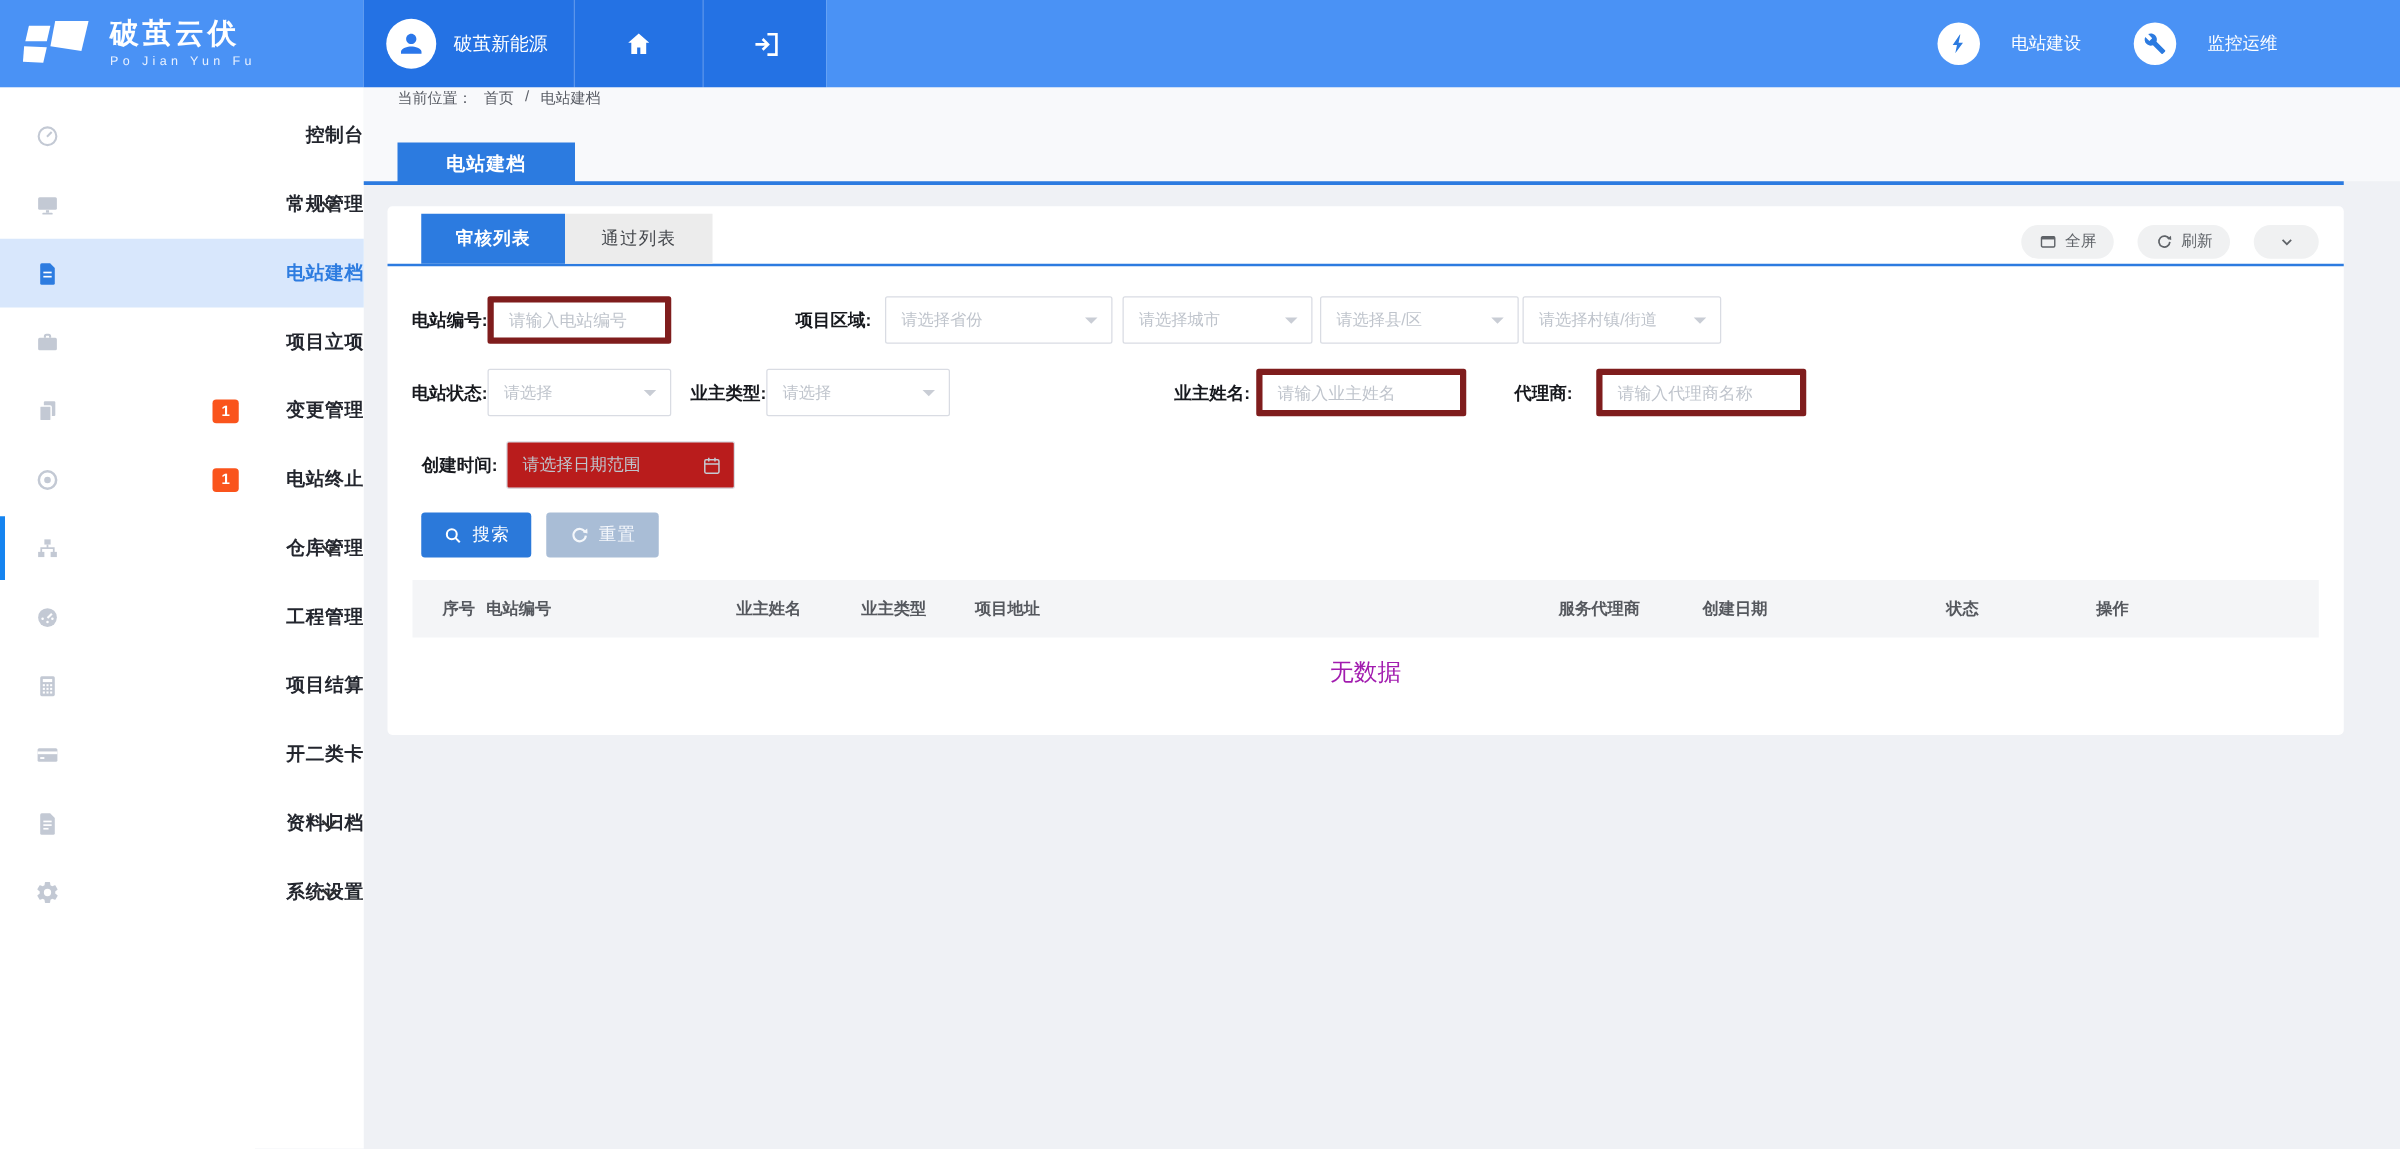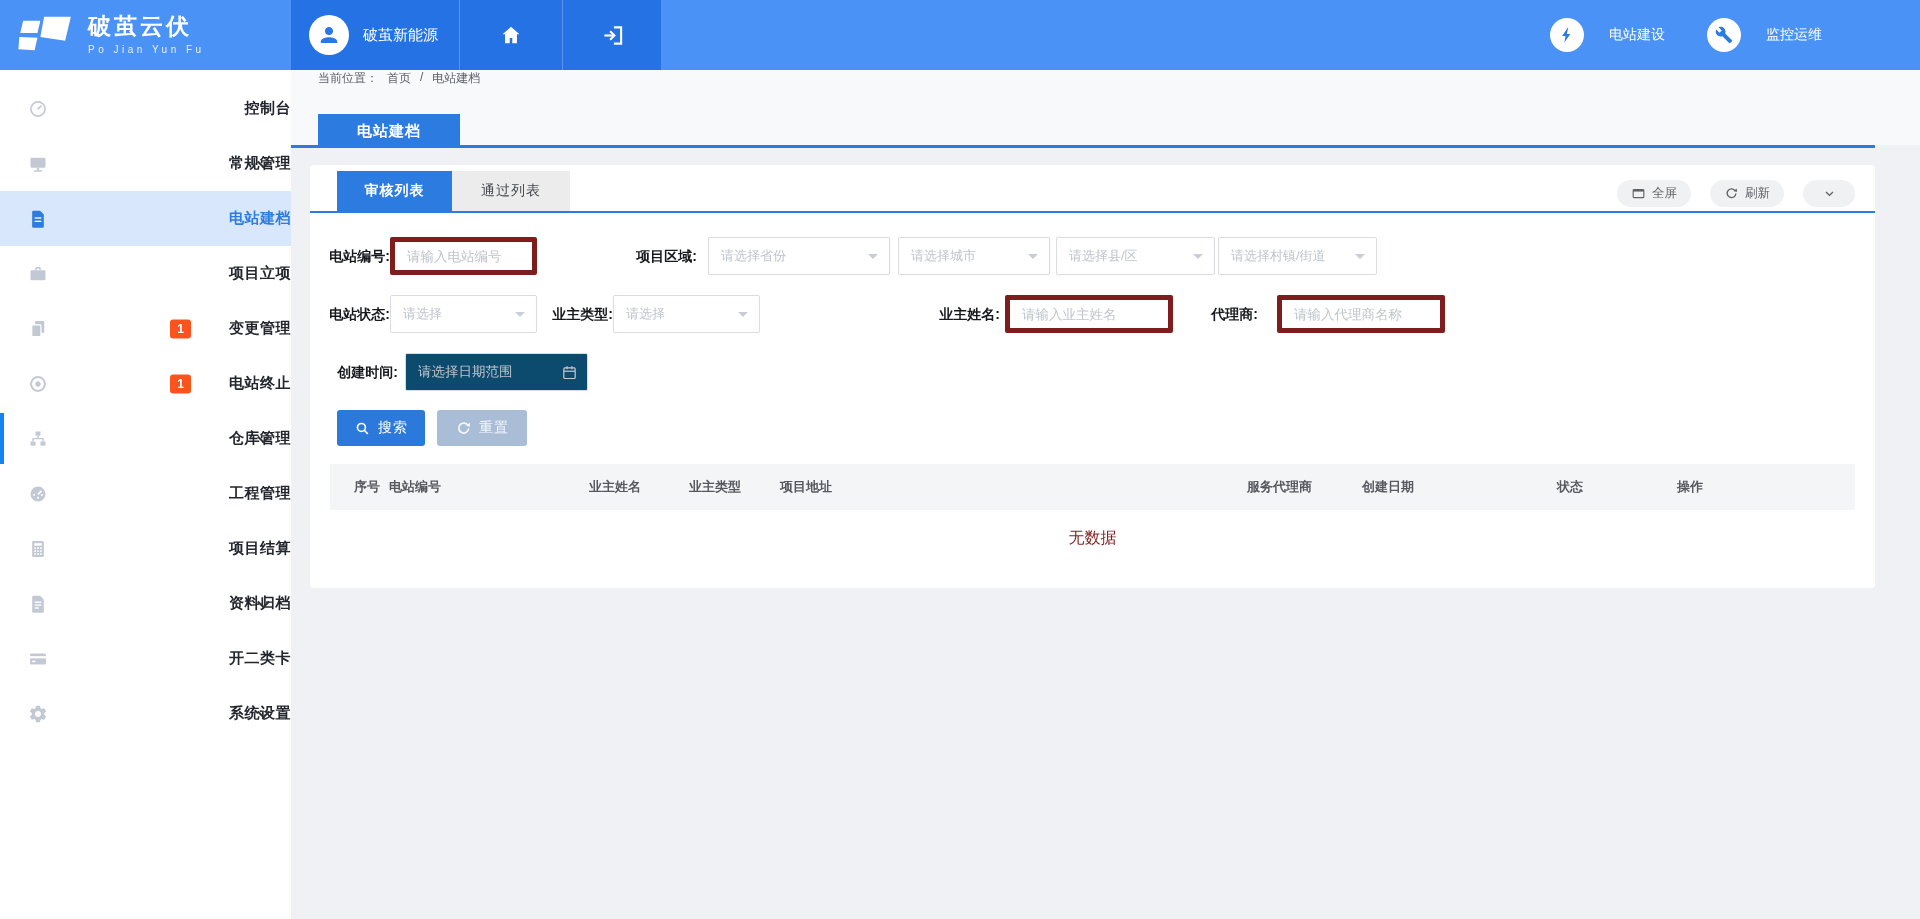--- a/index.html
+++ b/index.html
@@ -70,39 +70,39 @@
   
   .f-label { position:absolute; height:38px; line-height:38px; text-align:right; font-size:14px; font-weight:bold; color:#17191e;}
   .f-input { position:absolute; height:38px; border:5px solid #7f1d1d; border-radius:2px; background:#fff;
     font-size:13.5px; color:#333; padding:0 12px; outline:none; font-family:inherit;}
   .f-input::placeholder { color:#bfc4cc; }
   .sel { position:absolute; height:38px; border:1px solid #d9dce3; border-radius:2px; background:#fff;
     display:flex; align-items:center; padding:0 26px 0 12px; cursor:pointer;}
   .sel .ph { font-size:13px; color:#bfc4cc; white-space:nowrap; overflow:hidden;}
   .sel::after { content:""; position:absolute; right:11px; top:calc(50% - 2.5px);
     border:5.5px solid transparent; border-top-color:#c9cdd5;}
-  .datebox { position:absolute; height:38px; border:1px solid #d9dce3; border-radius:2px; background:#0c4a6e;
+  .datebox { position:absolute; height:38px; border:1px solid #d9dce3; border-radius:2px; background:#b91c1c;
     display:flex; align-items:center; justify-content:space-between; padding:0 9px 0 12px; cursor:text;}
   .datebox .ph { font-size:13.5px; color:#bfc4cc;}
   .row1 { top:72px; } .row2 { top:130px; } .row3 { top:188px; }
 
   .btn { position:absolute; top:245px; height:36px; border:none; border-radius:3px; display:flex; align-items:center;
     justify-content:center; gap:7px; font-size:14px; color:#fff; cursor:pointer; font-family:inherit; letter-spacing:1px;}
   .btn svg { width:17px; height:17px;}
   .btn-search { left:27px; width:88px; background:#2b79da;}
   .btn-reset { left:127px; width:90px; background:#a9bdd6; color:#f4f7fb;}
 
   
   .tbl-head { position:absolute; top:299px; left:20px; width:1525px; height:46px; background:#f4f5f7;
     display:flex; align-items:center; font-size:13px; font-weight:bold; color:#55585e;}
   .tbl-head span { white-space:nowrap; }
   .th0{width:59px; padding-left:24px;} .th1{width:200px;} .th2{width:100px;} .th3{width:91px;}
   .th4{width:467px;} .th5{width:115px;} .th6{width:195px;} .th7{width:120px;} .th8{flex:1;}
   .tbl-empty { position:absolute; top:345px; left:20px; width:1525px; height:56px;
-    display:flex; align-items:center; justify-content:center; font-size:16px; color:#7f1d1d;}
+    display:flex; align-items:center; justify-content:center; font-size:19px; color:#a21caf;}
 </style>
 </head>
 <body>
 
 <div class="header">
   <div class="logo-sec">
     <svg class="logo-mark" viewBox="0 0 60 44">
       <polygon points="5,7 23,7 20,20 2,20" fill="#fff"></polygon>
       <polygon points="27,3 55,3 49,28 23,24" fill="#fff"></polygon>
       <polygon points="1,24 20,25 17,38 0,37" fill="#fff"></polygon>
@@ -264,39 +264,39 @@
           <rect x="11" y="17" width="2" height="2" fill="#fff"></rect>
           <rect x="14.5" y="17" width="2" height="2" fill="#fff"></rect>
       </svg>
       </span>
     <span class="lbl">项目结算</span>
   </div>
 
   <div class="si">
     <span class="ico">
       <svg viewBox="0 0 24 24">
+        <rect x="2.5" y="5.5" width="19" height="13" rx="1.5" fill="currentColor"></rect>
+        <rect x="2.5" y="8.6" width="19" height="2.6" fill="#fff"></rect>
+        <rect x="5" y="14" width="4" height="1.8" fill="#fff"></rect>
+      </svg>
+      </span>
+    <span class="lbl">开二类卡</span>
+  </div>
+
+  <div class="si">
+    <span class="ico">
+      <svg viewBox="0 0 24 24">
         <path fill="currentColor" d="M6.5 2h8L19 6.5V21a1.5 1.5 0 0 1-1.5 1.5h-11A1.5 1.5 0 0 1 5 21V3.5A1.5 1.5 0 0 1 6.5 2z"></path>
         <rect x="8" y="9" width="8" height="1.6" fill="#fff"></rect>
           <rect x="8" y="12.5" width="8" height="1.6" fill="#fff"></rect>
           <rect x="8" y="16" width="5" height="1.6" fill="#fff"></rect>
       </svg>
       </span>
     <span class="lbl">资料归档</span>
     <span class="chev"></span>
-  </div>
-
-  <div class="si">
-    <span class="ico">
-      <svg viewBox="0 0 24 24">
-        <rect x="2.5" y="5.5" width="19" height="13" rx="1.5" fill="currentColor"></rect>
-        <rect x="2.5" y="8.6" width="19" height="2.6" fill="#fff"></rect>
-        <rect x="5" y="14" width="4" height="1.8" fill="#fff"></rect>
-      </svg>
-      </span>
-    <span class="lbl">开二类卡</span>
   </div>
 
   <div class="si">
     <span class="ico">
       <svg viewBox="0 0 24 24">
         <path fill="currentColor" d="M19.4 13c.04-.33.06-.66.06-1s-.02-.67-.06-1l2.1-1.6c.2-.15.25-.42.13-.64l-2-3.46c-.12-.22-.39-.3-.61-.22l-2.5 1c-.52-.4-1.08-.73-1.69-.98l-.38-2.65A.49.49 0 0 0 14 2h-4c-.25 0-.46.18-.49.43l-.38 2.65c-.61.25-1.17.58-1.69.98l-2.5-1c-.22-.08-.49 0-.61.22l-2 3.46c-.12.22-.07.49.13.64L4.56 11c-.04.33-.06.66-.06 1s.02.67.06 1l-2.1 1.6c-.2.15-.25.42-.13.64l2 3.46c.12.22.39.3.61.22l2.5-1c.52.4 1.08.73 1.69.98l.38 2.65c.03.25.24.43.49.43h4c.25 0 .46-.18.49-.43l.38-2.65c.61-.25 1.17-.58 1.69-.98l2.5 1c.22.08.49 0 .61-.22l2-3.46c.12-.22.07-.49-.13-.64L19.4 13zM12 15.5A3.5 3.5 0 1 1 12 8.5a3.5 3.5 0 0 1 0 7z"></path>
       </svg>
       </span>
     <span class="lbl">系统设置</span>
     <span class="chev"></span>

